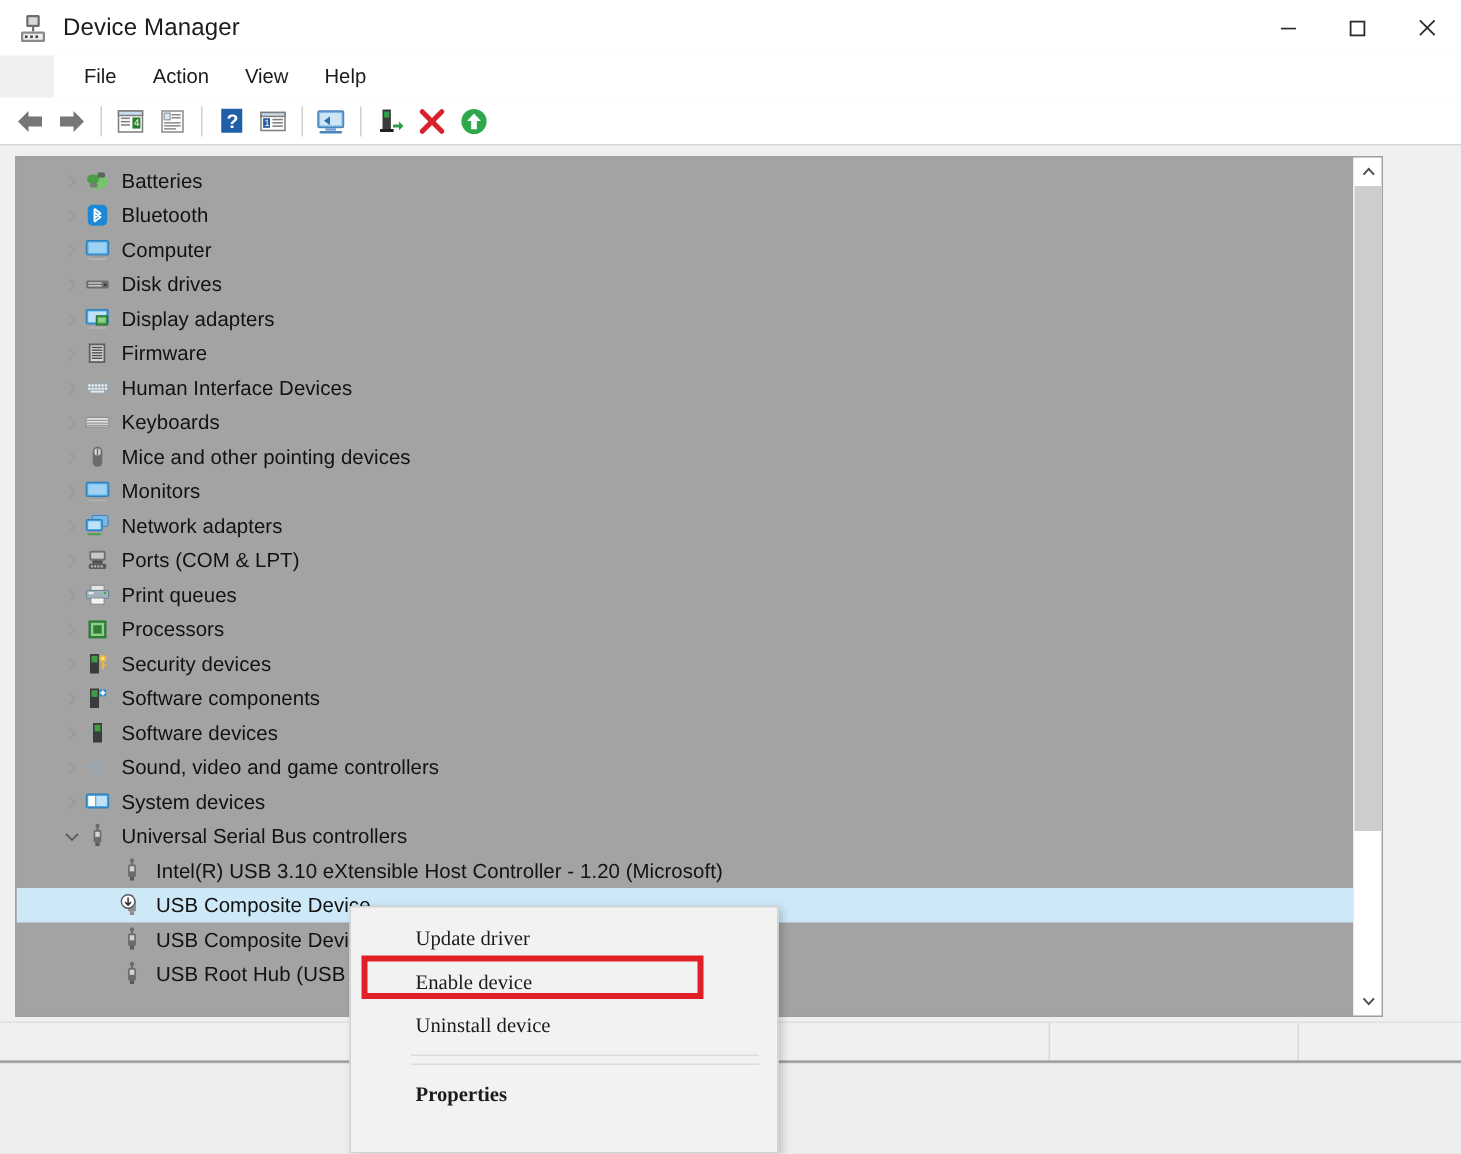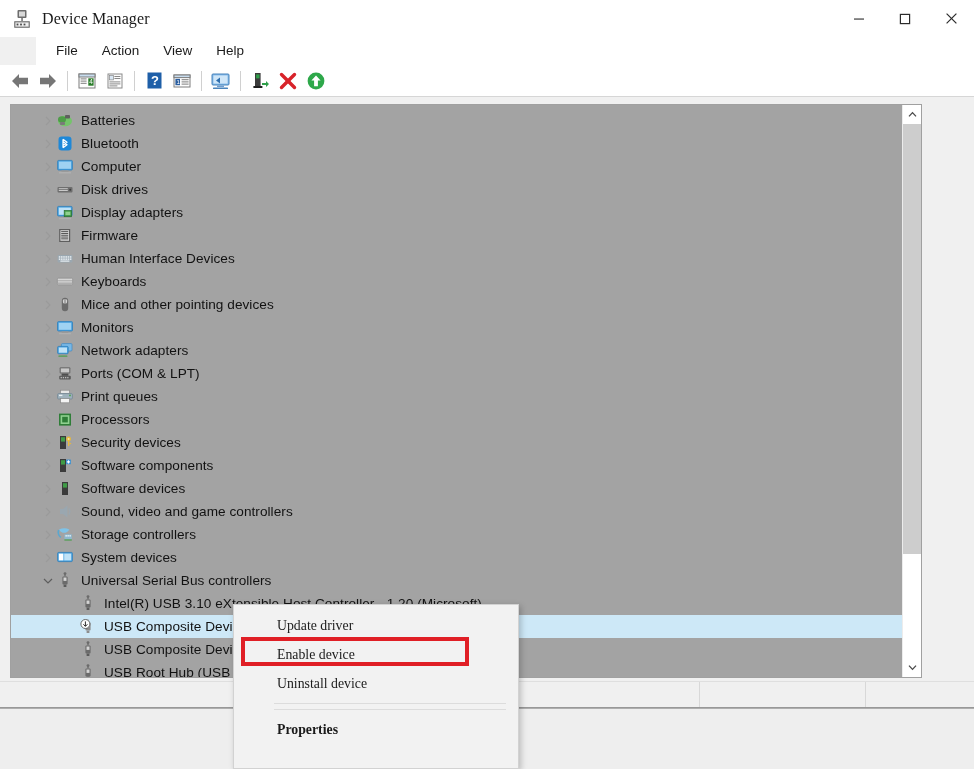--- a/index.html
+++ b/index.html
@@ -13,21 +13,21 @@
     position: relative;
     width: 974px; height: 769px;
     background: #f0f0f0;
   }
 
   
   .titlebar {
     position: absolute; left: 0; top: 0;
     width: 974px; height: 37px;
     background: #ffffff;
-    display: flex; align-items: center; font-family: Liberation Serif, serif;
+    display: flex; align-items: center;
   }
   .title-icon {
     width: 22px; height: 22px;
     margin-left: 11px; margin-right: 9px;
     position: relative; flex: none;
   }
   .title-text {
     font-size: 16px; color: #1b1b1b;
     letter-spacing: .1px;
   }
@@ -657,41 +657,20 @@
         </div>
         <div class="dev-icon">
           <svg width="18" height="17" viewBox="0 0 18 17">
             <path d="M4 6 L7 6 L11.4 2.6 L11.4 14.4 L7 11 L4 11 Z" fill="#9aa7b0"></path>
             <path d="M12.8 5.4 q2.2 3.1 0 6.2" fill="none" stroke="#9aa7b0" stroke-width="1.1"></path>
           </svg>
         </div>
         <div class="dev-label">Sound, video and game controllers</div>
       </div>
 
-      <div class="tree-row">
-        <div class="chev">
-          <svg width="8" height="10" viewBox="0 0 8 10">
-              <path d="M2 1 L6 5 L2 9" fill="none" stroke="#9a9a9a" stroke-width="1.2"></path>
-            </svg>
-        </div>
-        <div class="dev-icon">
-          <svg width="18" height="17" viewBox="0 0 18 17">
-            <path d="M3 3.4 q5.4 -2.2 10.4 0 q-2.2 3.4 -5.2 3.4 q-3.2 0 -5.2 -3.4 z" fill="#7fc3e8"></path>
-            <path d="M2.6 4 q-1.4 4.6 2.2 7.4" fill="none" stroke="#5aa7cf" stroke-width="1.6"></path>
-            <rect x="8.4" y="8.2" width="7.4" height="5.2" rx=".6" fill="#8fb8cf"></rect>
-            <g fill="#eef5f9">
-                <rect x="9.4" y="9.2" width="1.5" height="1.3"></rect>
-                <rect x="11.4" y="9.2" width="1.5" height="1.3"></rect>
-                <rect x="13.4" y="9.2" width="1.5" height="1.3"></rect>
-              </g>
-            <rect x="8.4" y="13.4" width="7.4" height="1.2" fill="#4f9f4f"></rect>
-          </svg>
-        </div>
-        <div class="dev-label">Storage controllers</div>
-      </div>
 
       <div class="tree-row">
         <div class="chev">
           <svg width="8" height="10" viewBox="0 0 8 10">
               <path d="M2 1 L6 5 L2 9" fill="none" stroke="#9a9a9a" stroke-width="1.2"></path>
             </svg>
         </div>
         <div class="dev-icon">
           <svg width="18" height="17" viewBox="0 0 18 17">
             <rect x="1.6" y="3.4" width="14.8" height="9.2" rx="1" fill="#4aa3e0" stroke="#2f7fba" stroke-width=".8"></rect>

